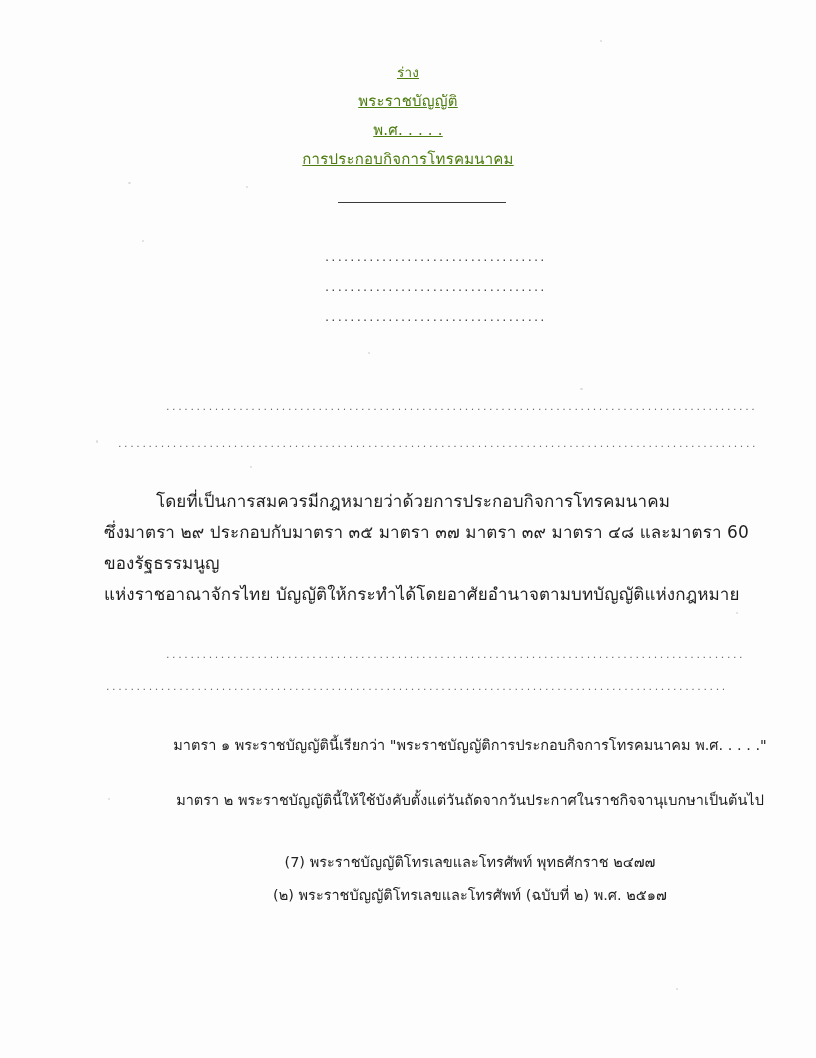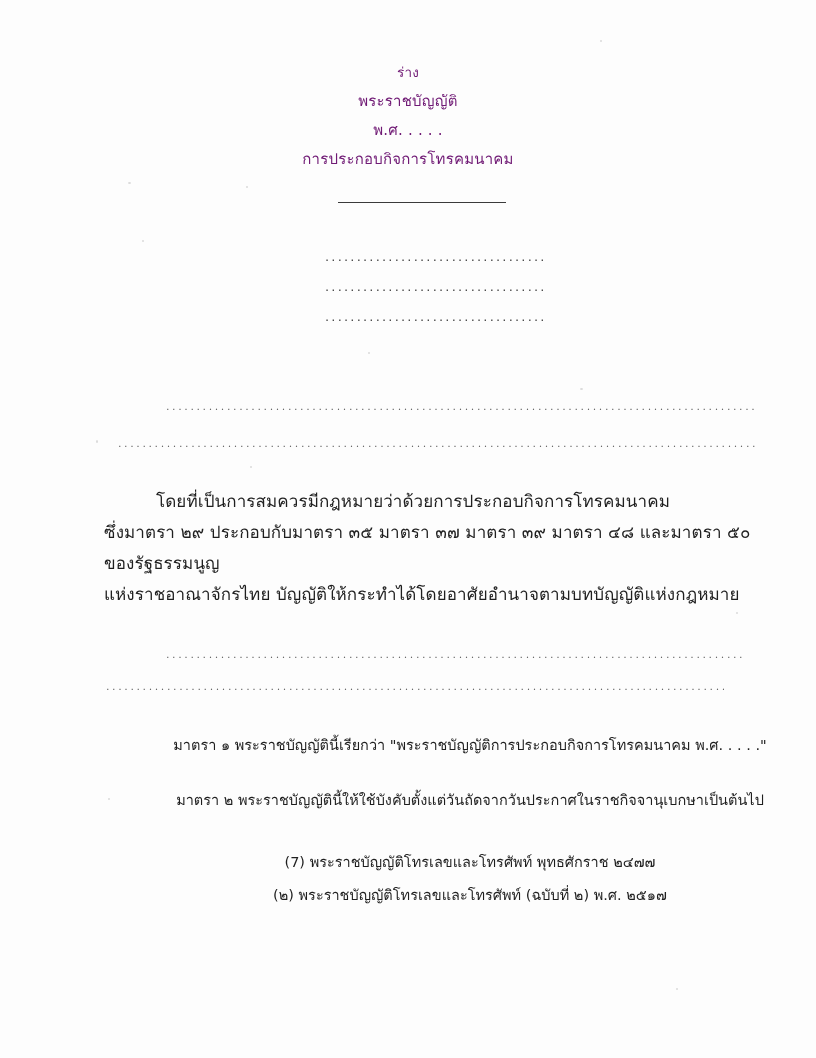--- a/index.html
+++ b/index.html
@@ -31,22 +31,23 @@
   .header-block {
     position: absolute;
     top: 58px;
     left: 0;
     width: 816px;
     text-align: center;
   }
   .header-line {
     font-size: 15px;
     line-height: 29px;
-    color: #701a75;
+    color: #4d7c0f;
     letter-spacing: .2px;
+    text-decoration: underline;
   }
   .header-line.small {
     font-size: 13.5px;
   }
   .rule {
     position: absolute;
     top: 202px;
     left: 338px;
     width: 168px;
     height: 0;
@@ -132,21 +133,21 @@
 
   <div class="dotline dot-short-1">......................................</div>
   <div class="dotline dot-short-2">......................................</div>
   <div class="dotline dot-short-3">......................................</div>
 
   <div class="dotline dot-wide-1">........................................................................................................</div>
   <div class="dotline dot-wide-2">..................................................................................................................</div>
 
   <div class="body-block">
     <div class="para indent">โดยที่เป็นการสมควรมีกฎหมายว่าด้วยการประกอบกิจการโทรคมนาคม</div>
-    <div class="para">ซึ่งมาตรา ๒๙ ประกอบกับมาตรา ๓๕ มาตรา ๓๗ มาตรา ๓๙ มาตรา ๔๘ และมาตรา ๕๐ ของรัฐธรรมนูญ</div>
+    <div class="para">ซึ่งมาตรา ๒๙ ประกอบกับมาตรา ๓๕ มาตรา ๓๗ มาตรา ๓๙ มาตรา ๔๘ และมาตรา 60 ของรัฐธรรมนูญ</div>
     <div class="para">แห่งราชอาณาจักรไทย บัญญัติให้กระทำได้โดยอาศัยอำนาจตามบทบัญญัติแห่งกฎหมาย</div>
   </div>
 
   <div class="dotline dot-wide-3">.......................................................................................................</div>
   <div class="dotline dot-wide-4">................................................................................................................</div>
 
   <div class="sections">
     <div class="sec sec-row sec-ind">มาตรา ๑  พระราชบัญญัตินี้เรียกว่า "พระราชบัญญัติการประกอบกิจการโทรคมนาคม พ.ศ. . . . ."</div>
     <div class="sec sec-row sec-ind">มาตรา ๒  พระราชบัญญัตินี้ให้ใช้บังคับตั้งแต่วันถัดจากวันประกาศในราชกิจจานุเบกษาเป็นต้นไป</div>
     <div class="sec sec-row tight">

